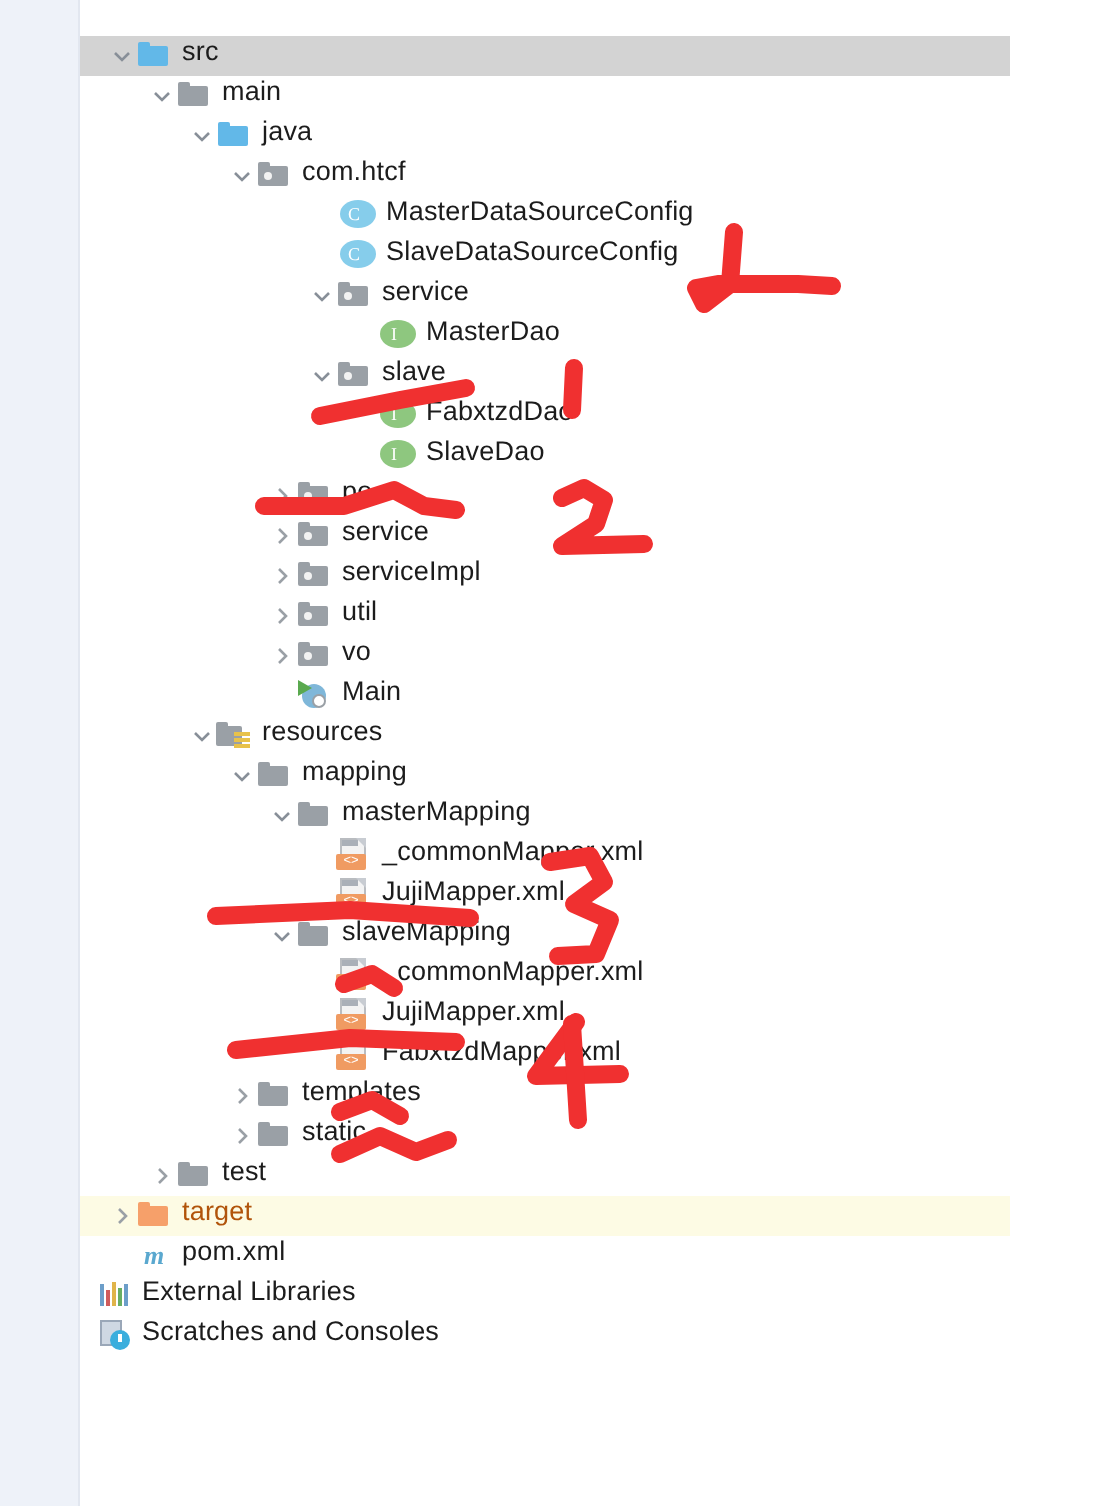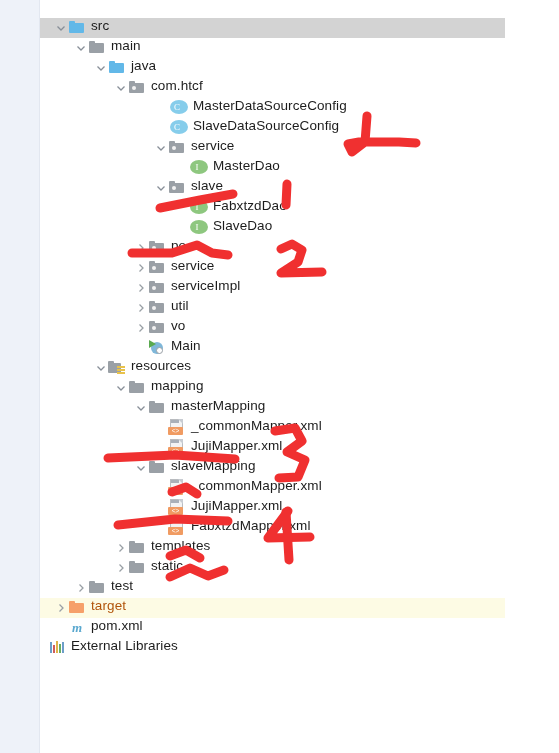--- a/index.html
+++ b/index.html
@@ -680,20 +680,30 @@
         <span class="arrow empty"></span>
         <span class="icon ic-extlib">
           <i class="l1"></i>
           <i class="l2"></i>
           <i class="l3"></i>
           <i class="l4"></i>
           <i class="l5"></i>
         </span>
         <span class="label">External Libraries</span>
       </div>
+      <div class="row">
+        <span class="pad" style="width: 34px;"></span>
+        <span class="arrow empty"></span>
+        <span class="icon ic-scratch">
+          <span class="page"></span>
+          <span class="clock"></span>
+          <span class="hand"></span>
+        </span>
+        <span class="label">Scratches and Consoles</span>
+      </div>
     </div>
 
   <svg id="annotations" viewBox="0 0 559 753" xmlns="http://www.w3.org/2000/svg">
     <g fill="none" stroke="#f03030" stroke-width="9" stroke-linecap="round" stroke-linejoin="round">
 
       <path d="M367 116 L365 142 L352 152 L348 144 L359 142 L399 142 L416 143"></path>
 
       <path d="M287 184 L286 205"></path>
 
       <path d="M281 249 L292 244 L302 250 L298 262 L281 273 L322 272"></path>

